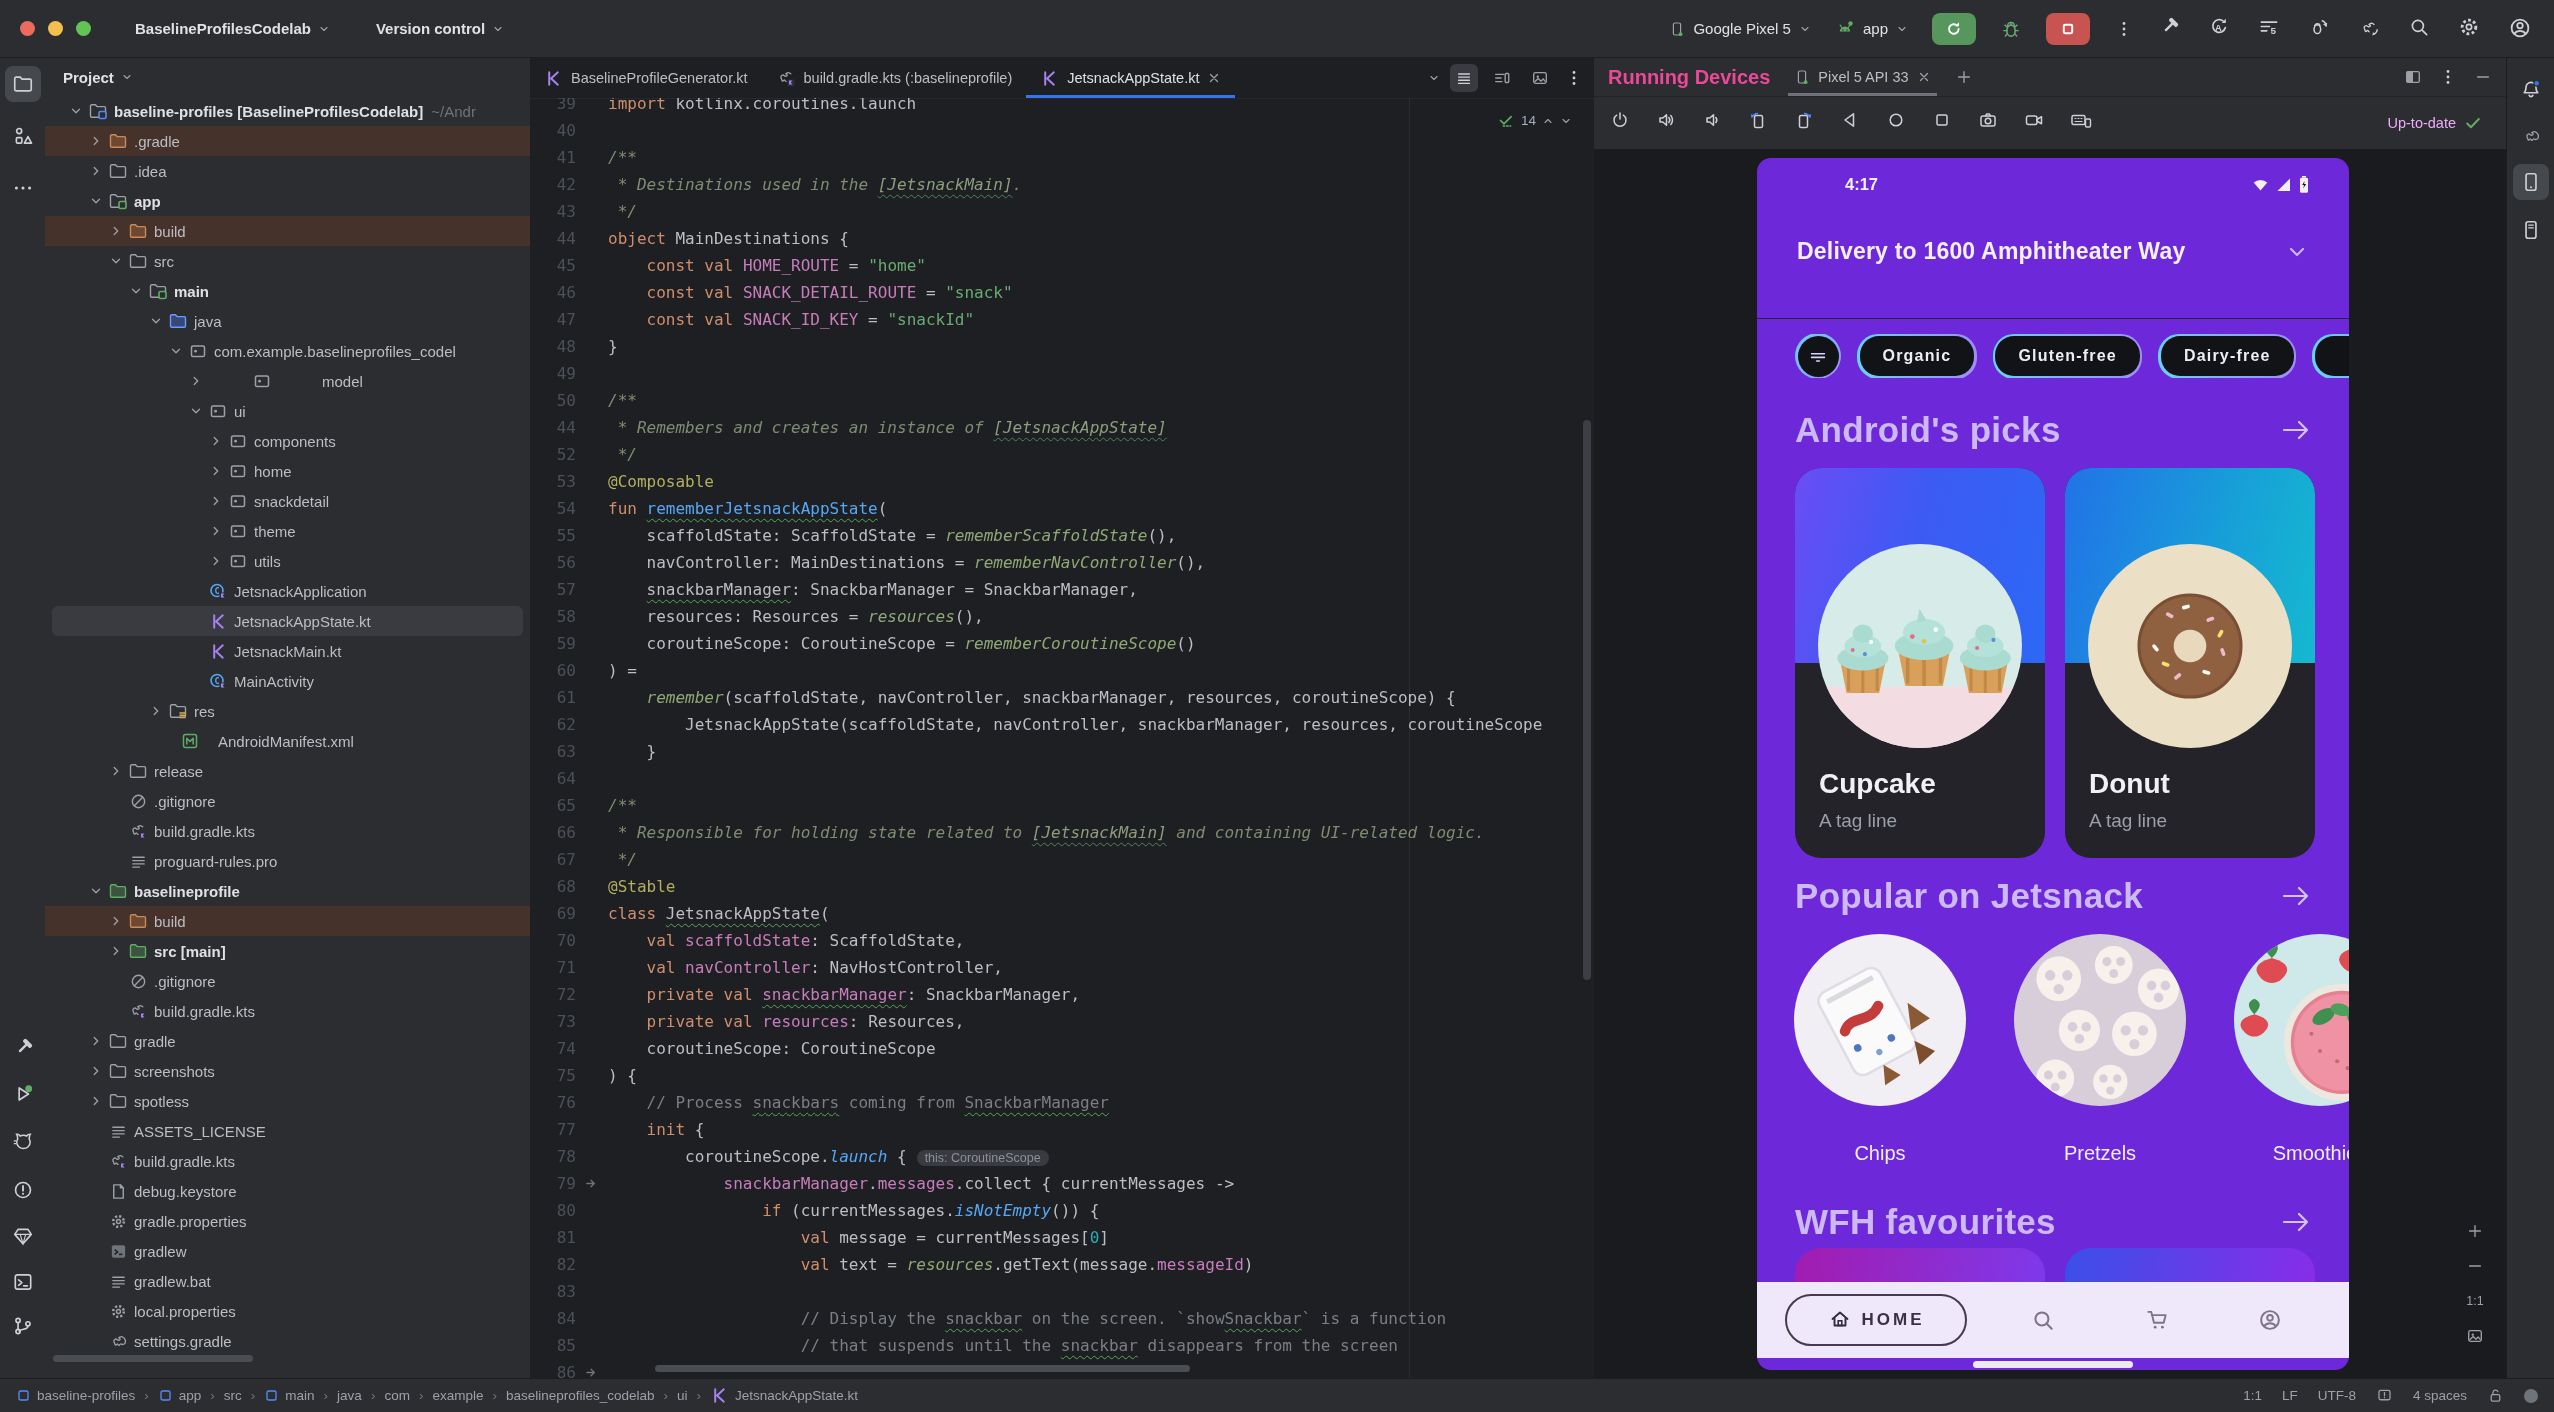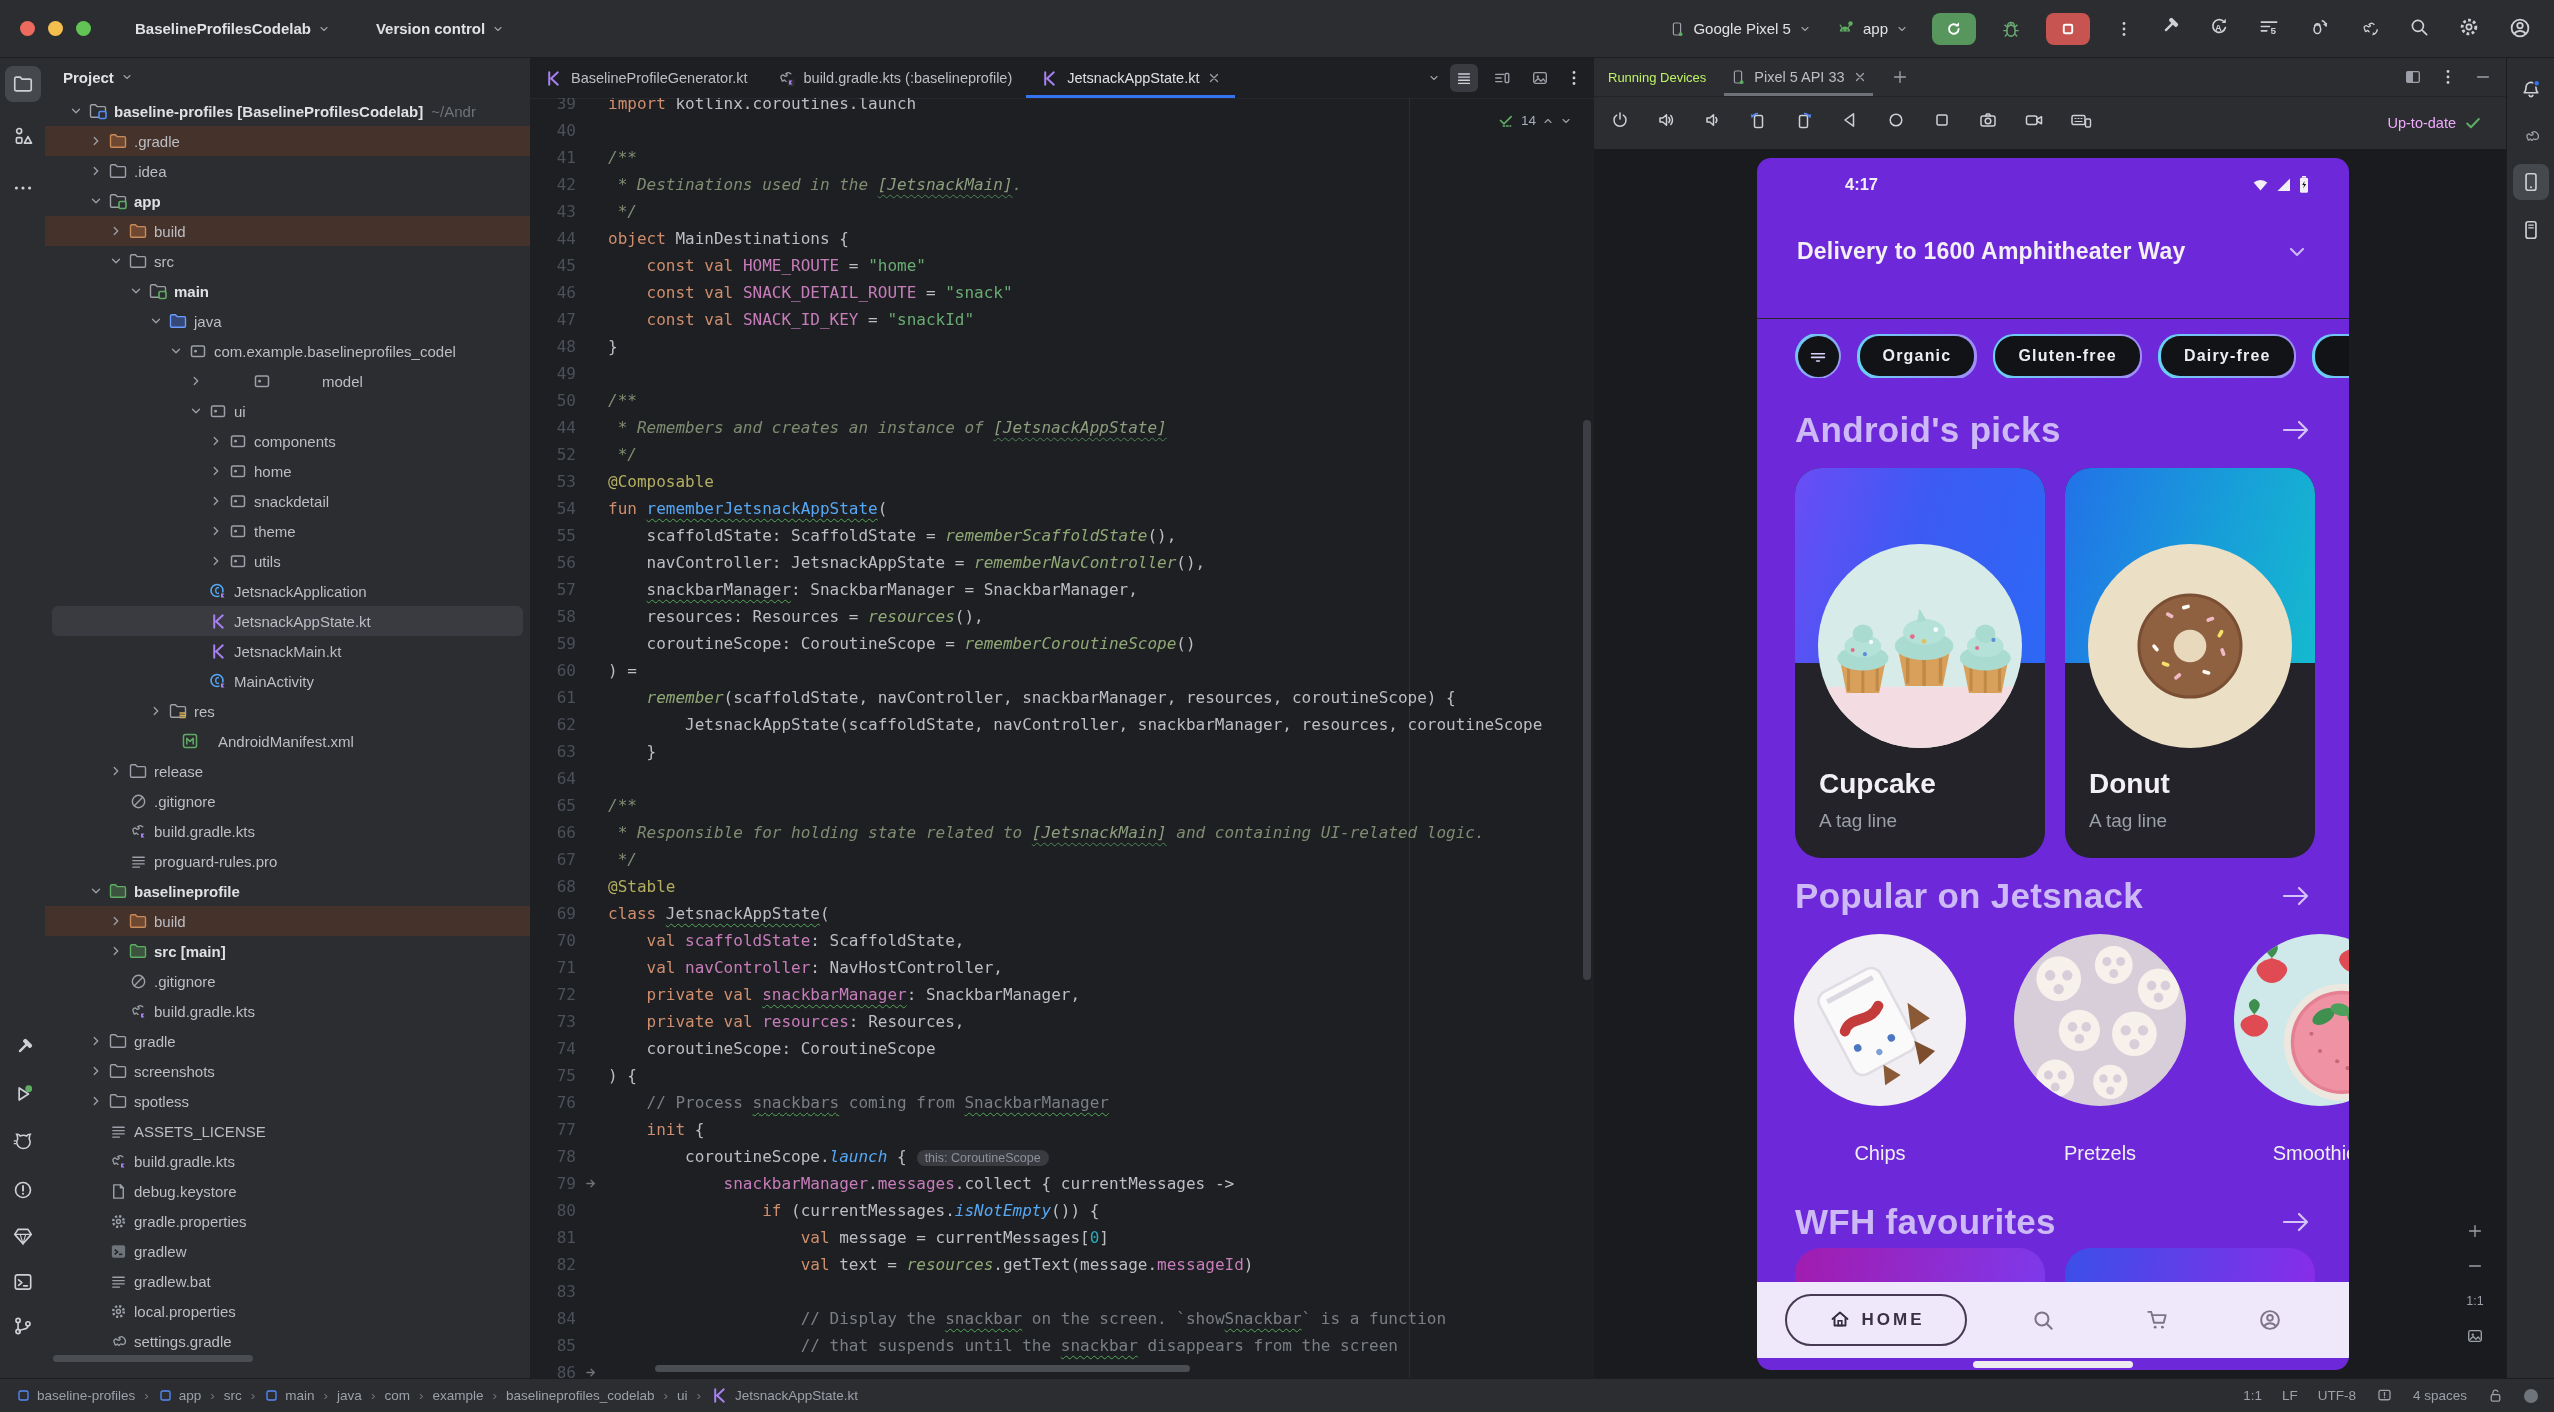--- a/index.html
+++ b/index.html
@@ -62,21 +62,21 @@
   .tk-h{background:#393b40;color:#8c9099;border-radius:9px;padding:1px 8px;font-size:12.5px;margin-left:10px;
     font-family:"Liberation Sans",sans-serif;font-style:normal}
   #margin-guide{left:879px;top:0;bottom:0;width:1px;background:#2b2d30}
   #inspect{right:16px;top:12px;display:flex;align-items:center;gap:6px;background:#1e1f22;padding:2px 6px;border-radius:6px;
     color:#a8adbd;font-size:13.5px}
   .vscroll{position:absolute;width:8px;border-radius:4px;background:#3c3e43}
 
   
   #devices{left:1594px;top:58px;width:912px;height:1320px;background:#1a1b1e;border-right:1px solid #1b1d1f}
   #dev-header{height:38px;background:#2b2d30;display:flex;align-items:center;padding:0 14px;gap:18px}
-  #dev-title{color:#bef264;font-weight:400;font-size:13px}
+  #dev-title{color:#ec4899;font-weight:700;font-size:20px}
   #dev-tab{display:flex;align-items:center;gap:8px;color:#bcbec4;font-size:14.5px;height:100%;box-shadow:inset 0 -3px 0 #6e7177;padding:0 6px}
   #dev-header-right{margin-left:auto;display:flex;align-items:center;gap:16px}
   #dev-toolbar{height:52px;background:#2b2d30;border-top:1px solid #222427;display:flex;align-items:center;gap:20px;padding:0 16px}
   #uptodate{margin-left:auto;display:flex;align-items:center;gap:8px;color:#f0abfc;font-size:14.5px;padding-right:8px}
 
   
   #phone{left:163px;top:100px;width:592px;height:1212px;background:#6d28d9;border-radius:14px;overflow:hidden;color:#f2f0f4}
   .p-abs{position:absolute}
   #p-status{top:14px;left:0;right:0;height:30px}
   #p-time{position:absolute;left:88px;top:3px;font-size:16.5px;font-weight:600}
@@ -941,21 +941,21 @@
           <div class="cline"><span class="ln">46</span><span class="gut"></span><span class="ctext"><span class="tk-p">    </span><span class="tk-k">const</span><span class="tk-p"> </span><span class="tk-k">val</span><span class="tk-p"> </span><span class="tk-c">SNACK_DETAIL_ROUTE</span><span class="tk-p"> = </span><span class="tk-s">"snack"</span></span></div>
           <div class="cline"><span class="ln">47</span><span class="gut"></span><span class="ctext"><span class="tk-p">    </span><span class="tk-k">const</span><span class="tk-p"> </span><span class="tk-k">val</span><span class="tk-p"> </span><span class="tk-c">SNACK_ID_KEY</span><span class="tk-p"> = </span><span class="tk-s">"snackId"</span></span></div>
           <div class="cline"><span class="ln">48</span><span class="gut"></span><span class="ctext"><span class="tk-p">}</span></span></div>
           <div class="cline"><span class="ln">49</span><span class="gut"></span><span class="ctext"></span></div>
           <div class="cline"><span class="ln">50</span><span class="gut"></span><span class="ctext"><span class="tk-d">/**</span></span></div>
           <div class="cline"><span class="ln">44</span><span class="gut"></span><span class="ctext"><span class="tk-d"> * Remembers and creates an instance of </span><span class="tk-dl">[JetsnackAppState]</span></span></div>
           <div class="cline"><span class="ln">52</span><span class="gut"></span><span class="ctext"><span class="tk-d"> */</span></span></div>
           <div class="cline"><span class="ln">53</span><span class="gut"></span><span class="ctext"><span class="tk-a">@Composable</span></span></div>
           <div class="cline"><span class="ln">54</span><span class="gut"></span><span class="ctext"><span class="tk-k">fun</span><span class="tk-p"> </span><span class="tk-f w">rememberJetsnackAppState</span><span class="tk-p">(</span></span></div>
           <div class="cline"><span class="ln">55</span><span class="gut"></span><span class="ctext"><span class="tk-p">    scaffoldState: ScaffoldState = </span><span class="tk-fg">rememberScaffoldState</span><span class="tk-p">(),</span></span></div>
-          <div class="cline"><span class="ln">56</span><span class="gut"></span><span class="ctext"><span class="tk-p">    navController: JetsnackAppState = </span><span class="tk-fg">rememberNavController</span><span class="tk-p">(),</span></span></div>
+          <div class="cline"><span class="ln">56</span><span class="gut"></span><span class="ctext"><span class="tk-p">    navController: MainDestinations = </span><span class="tk-fg">rememberNavController</span><span class="tk-p">(),</span></span></div>
           <div class="cline"><span class="ln">57</span><span class="gut"></span><span class="ctext"><span class="tk-p">    </span><span class="tk-p w">snackbarManager</span><span class="tk-p">: SnackbarManager = SnackbarManager,</span></span></div>
           <div class="cline"><span class="ln">58</span><span class="gut"></span><span class="ctext"><span class="tk-p">    resources: Resources = </span><span class="tk-fg">resources</span><span class="tk-p">(),</span></span></div>
           <div class="cline"><span class="ln">59</span><span class="gut"></span><span class="ctext"><span class="tk-p">    coroutineScope: CoroutineScope = </span><span class="tk-fg">rememberCoroutineScope</span><span class="tk-p">()</span></span></div>
           <div class="cline"><span class="ln">60</span><span class="gut"></span><span class="ctext"><span class="tk-p">) =</span></span></div>
           <div class="cline"><span class="ln">61</span><span class="gut"></span><span class="ctext"><span class="tk-p">    </span><span class="tk-fg">remember</span><span class="tk-p">(scaffoldState, navController, snackbarManager, resources, coroutineScope) {</span></span></div>
           <div class="cline"><span class="ln">62</span><span class="gut"></span><span class="ctext"><span class="tk-p">        JetsnackAppState(scaffoldState, navController, snackbarManager, resources, coroutineScope</span></span></div>
           <div class="cline"><span class="ln">63</span><span class="gut"></span><span class="ctext"><span class="tk-p">    }</span></span></div>
           <div class="cline"><span class="ln">64</span><span class="gut"></span><span class="ctext"></span></div>
           <div class="cline"><span class="ln">65</span><span class="gut"></span><span class="ctext"><span class="tk-d">/**</span></span></div>
           <div class="cline"><span class="ln">66</span><span class="gut"></span><span class="ctext"><span class="tk-d"> * Responsible for holding state related to </span><span class="tk-dl">[JetsnackMain]</span><span class="tk-d"> and containing UI-related logic.</span></span></div>

